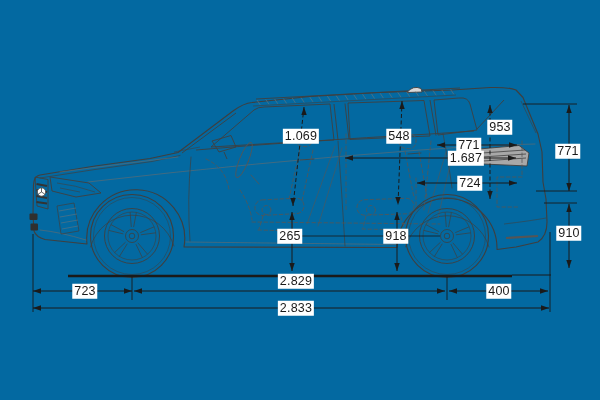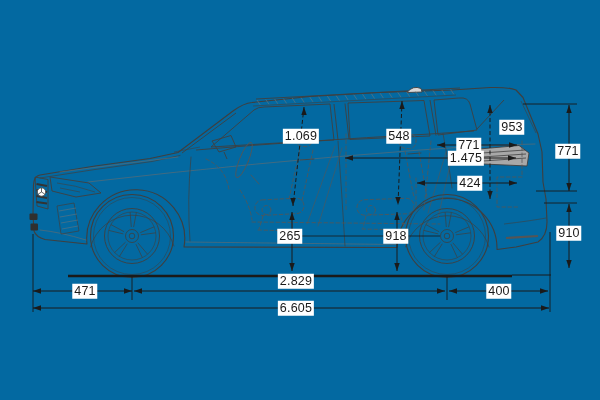--- a/index.html
+++ b/index.html
@@ -221,26 +221,26 @@
         <path d="M517,145 l-8,-2.7 l0,5.4 z"></path>
     <path d="M345,158 l8,-2.7 l0,5.4 z"></path>
         <path d="M516,158 l-8,-2.7 l0,5.4 z"></path>
     <path d="M417,183 l8,-2.7 l0,5.4 z"></path>
         <path d="M517,183 l-8,-2.7 l0,5.4 z"></path>
   </g>
 </svg>
 
 <span class="dim" style="left:301px;top:136px">1.069</span>
 <span class="dim" style="left:399px;top:136px">548</span>
-<span class="dim" style="left:512px;top:127px">953</span>
+<span class="dim" style="left:500px;top:127px">953</span>
 <span class="dim" style="left:469px;top:145px">771</span>
-<span class="dim" style="left:466px;top:158px">1.475</span>
-<span class="dim" style="left:470px;top:183px">424</span>
+<span class="dim" style="left:466px;top:158px">1.687</span>
+<span class="dim" style="left:470px;top:183px">724</span>
 <span class="dim" style="left:290px;top:236px">265</span>
 <span class="dim" style="left:396px;top:236px">918</span>
 <span class="dim" style="left:568px;top:151px">771</span>
 <span class="dim" style="left:569px;top:233px">910</span>
-<span class="dim" style="left:85px;top:291px">471</span>
+<span class="dim" style="left:85px;top:291px">723</span>
 <span class="dim" style="left:296px;top:281px">2.829</span>
 <span class="dim" style="left:499px;top:291px">400</span>
-<span class="dim" style="left:296px;top:308px">6.605</span>
+<span class="dim" style="left:296px;top:308px">2.833</span>
 
 </div>
 
 </body></html>

